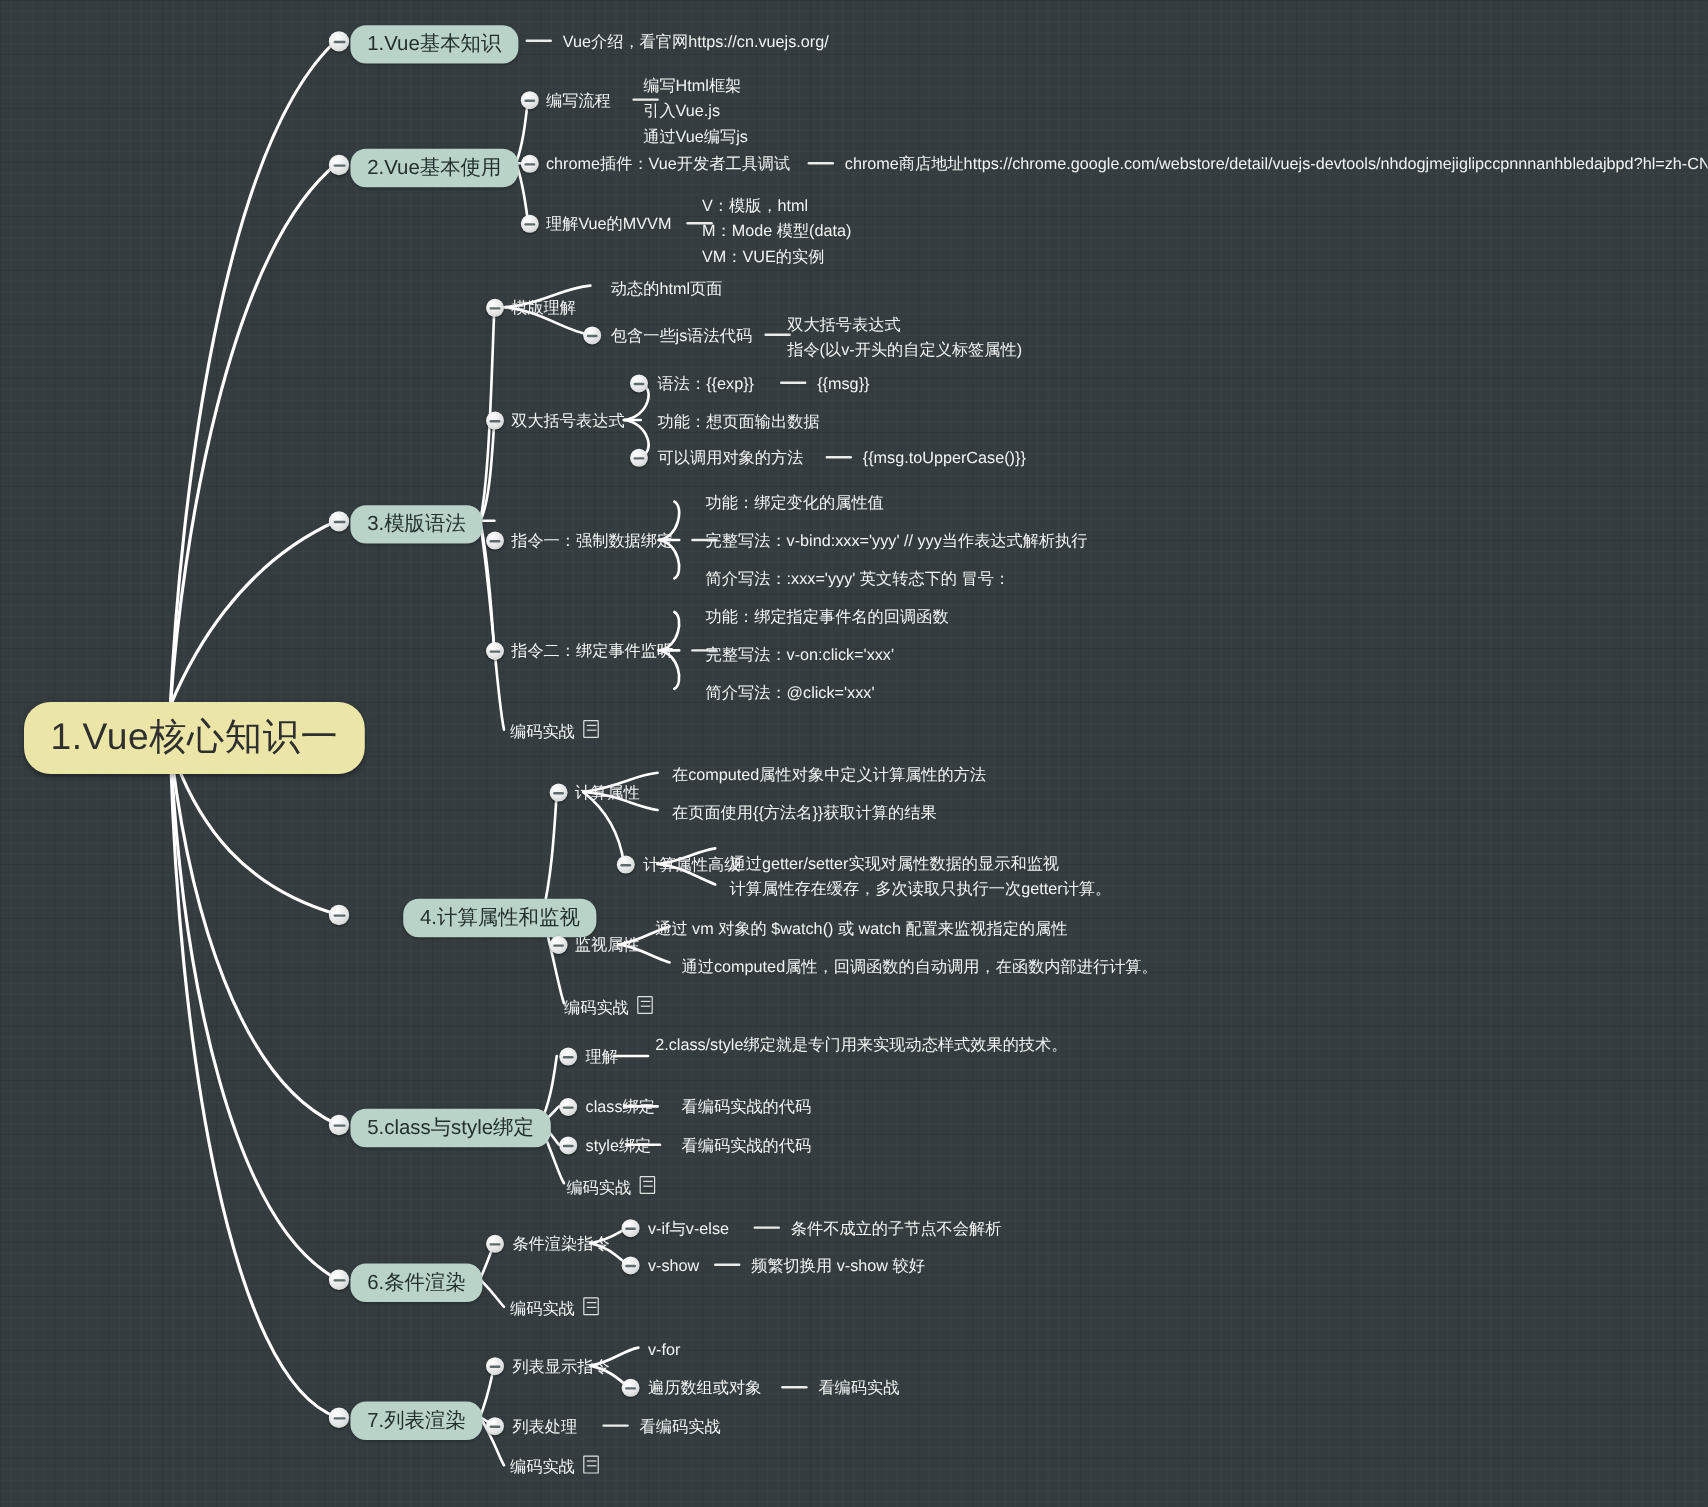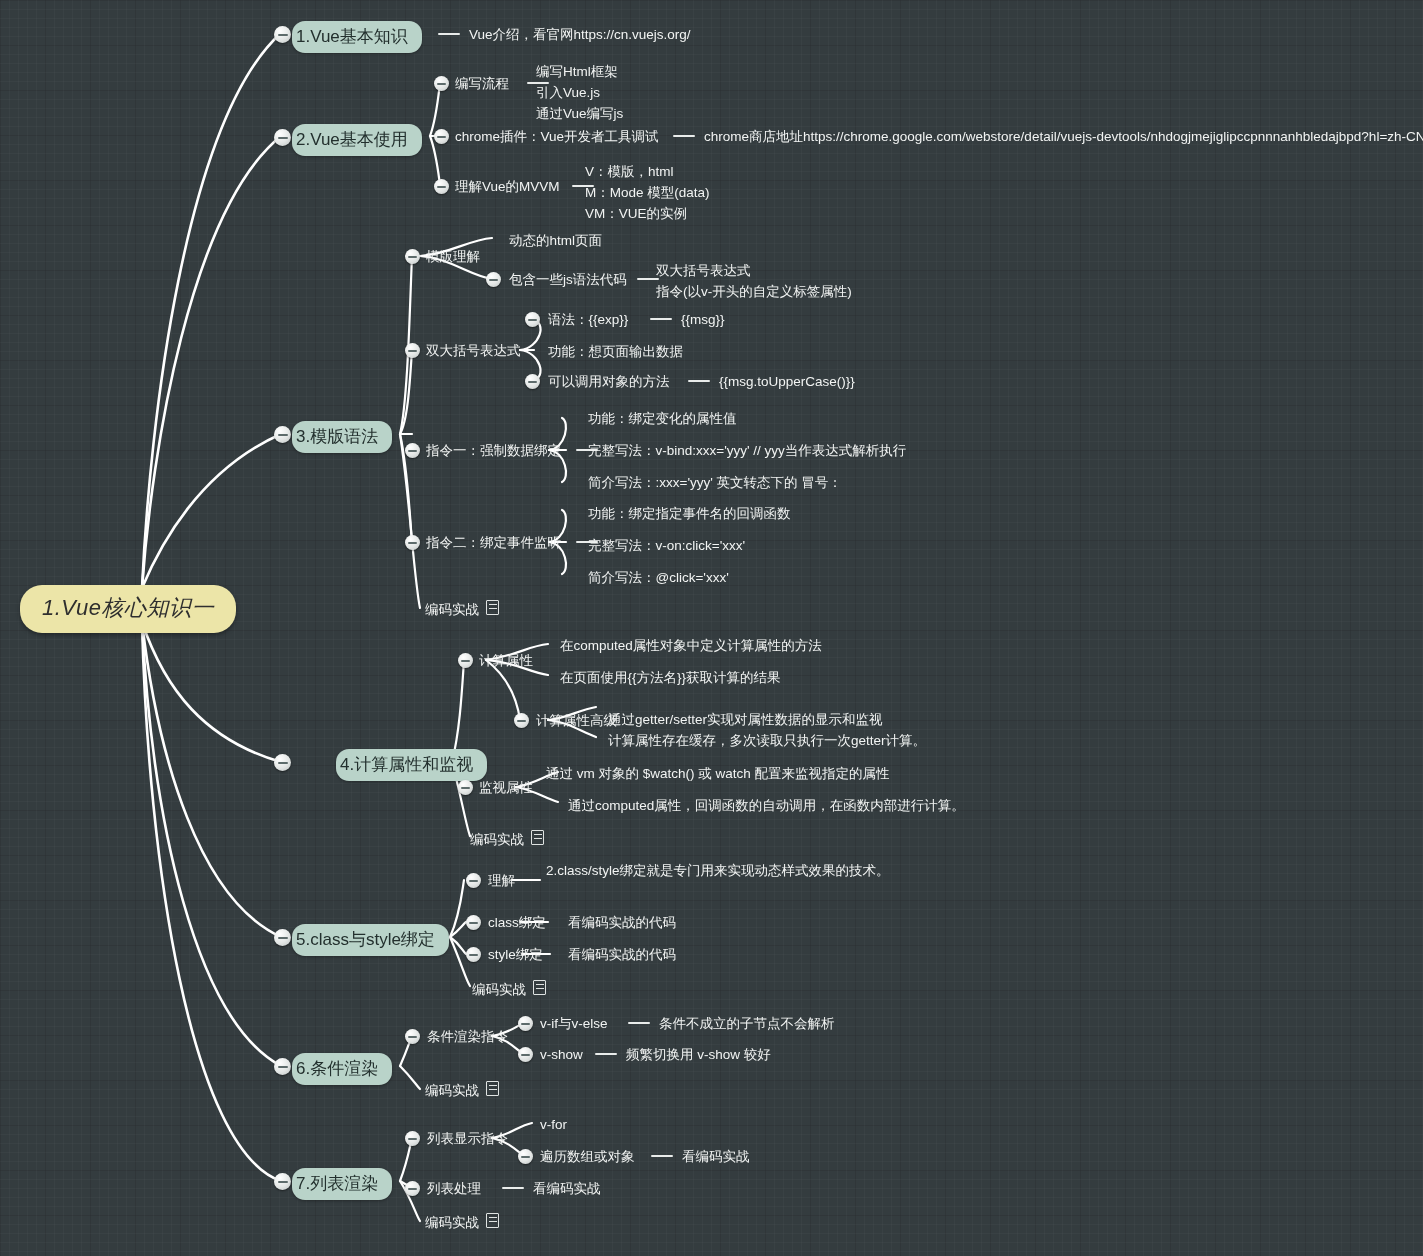--- a/index.html
+++ b/index.html
@@ -24,32 +24,31 @@
   #links{position:absolute;left:0;top:0;width:1423px;height:1256px;pointer-events:none;}
 
   .node{position:absolute;white-space:nowrap;}
 
   
   .root{
     background:#ece5a8;
     color:#2f2f2f;
     border-radius:22px;
     padding:8px 22px 10px 22px;
-    font-size:22px;
+    font-size:31px;
     letter-spacing:.5px;
     box-shadow:0 2px 4px rgba(0,0,0,.35);
-    font-style:italic;
   }
 
   
   .pill{
     background:#b9d3c9;
     color:#23302e;
     border-radius:13px;
-    padding:4px 14px 5px 4px;
+    padding:4px 14px 5px 14px;
     font-size:17px;
     box-shadow:0 1px 3px rgba(0,0,0,.3);
   }
 
   
   .txt{color:#f2f4f3;font-size:13.5px;line-height:1.45;}
   .multi{line-height:1.55;}
 
   
   .toggle{

